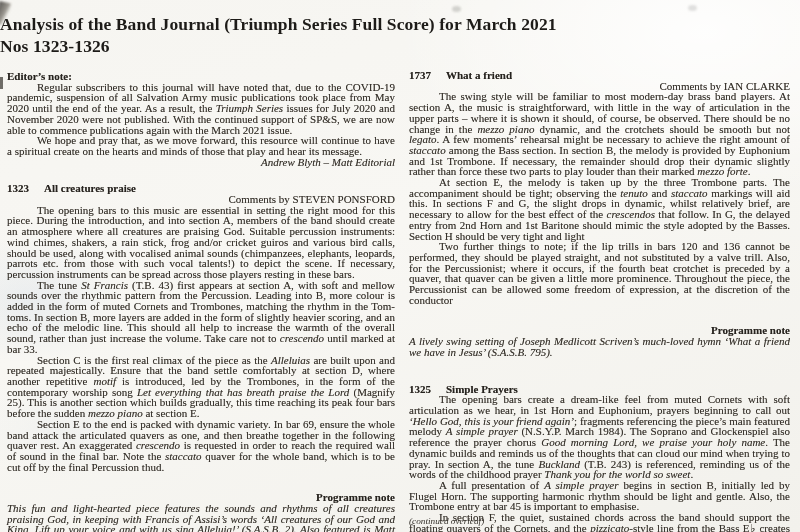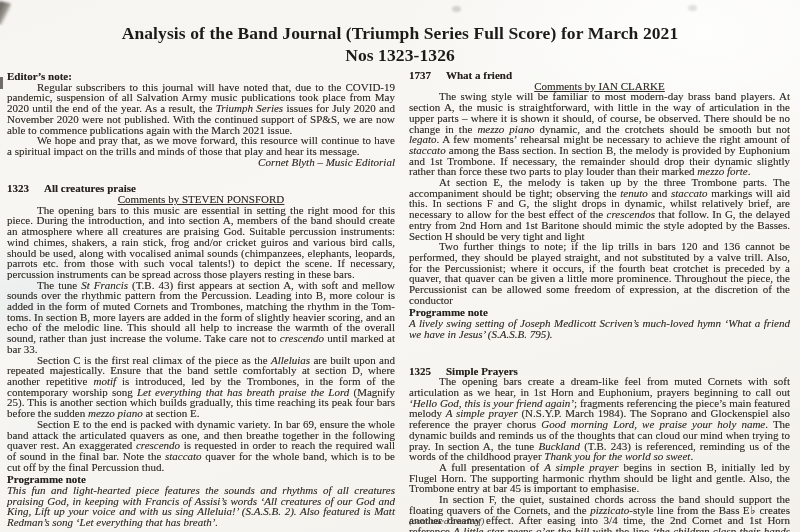--- a/index.html
+++ b/index.html
@@ -9,22 +9,22 @@
     overflow:hidden;
     font-family:"Liberation Serif", serif;
     color:#34302a;
     background:
       radial-gradient(140px 90px at 30px 300px, rgba(164,186,218,0.16), rgba(164,186,218,0) 70%),
       radial-gradient(120px 70px at 60px 430px, rgba(170,190,215,0.08), rgba(170,190,215,0) 70%),
       radial-gradient(480px 260px at 88% 6%, rgba(255,255,255,0.85), rgba(255,255,255,0) 65%),
       linear-gradient(160deg, #f6f5f1 0%, #f8f7f3 45%, #f2f1ec 100%);
   }
   .doc-title {
-    padding-top:23px;
-    text-align:center;
+    padding-top:14px;
+    text-align:left;
     font-weight:bold;
     font-size:17.5px;
     line-height:21.5px;
     color:#1d1b18;
     letter-spacing:0.1px;
   }
   .col {
     position:absolute;
     font-size:11px;
     line-height:10.7px;
@@ -34,22 +34,22 @@
   .col-left  { left:7px;   top:71px; width:388px; }
   .col-right { left:409px; top:70px; width:381px; }
   .note-head { font-weight:bold; text-align:left; color:#26231f; }
   .para { text-indent:30px; margin:0; }
   .signature { text-align:right; font-style:italic; }
   .sec { margin-top:16px; }
   .sec-first { margin-top:0; }
   .sec-gap { margin-top:26px; }
   .sec-head { text-align:left; font-weight:bold; color:#26231f; }
   .sec-num { display:inline-block; width:37px; }
-  .byline { text-align:center; text-indent:0;text-decoration:underline; }
-  .prog-head { text-align:left; font-weight:bold; margin-top:2px; color:#26231f; }
+  .byline { text-align:right; text-indent:0; }
+  .prog-head { text-align:right; font-weight:bold; margin-top:20px; color:#26231f; }
   .prog-note { font-style:italic; text-indent:0; }
   .footer-note {
     position:absolute;
     left:409px; top:516px; width:379px;
     text-align:left;
     font-style:italic;
     font-size:9.25px;
   }
   
   .smudge-corner {
@@ -83,22 +83,22 @@
   <div class="spot-b"></div>
 
   <div class="doc-title">
     <div>Analysis of the Band Journal (Triumph Series Full Score) for March 2021</div>
     <div>Nos 1323-1326</div>
   </div>
 
   <div class="col col-left">
     <div class="note-head">Editor’s note:</div>
     <div class="para">Regular subscribers to this journal will have noted that, due to the COVID-19 pandemic, suspension of all Salvation Army music publications took place from May 2020 until the end of the year. As a result, the <i>Triumph Series</i> issues for July 2020 and November 2020 were not published. With the continued support of SP&amp;S, we are now able to commence publications again with the March 2021 issue.</div>
-    <div class="para">We hope and pray that, as we move forward, this resource will continue to have a spiritual impact on the trills and minds of those that play and hear its message.</div>
-    <div class="signature">Cornet Blyth – Music Editorial</div>
+    <div class="para">We hope and pray that, as we move forward, this resource will continue to have a spiritual create on the hearts and minds of those that play and hear its message.</div>
+    <div class="signature">Andrew Blyth – Matt Editorial</div>
 
     <div class="sec">
       <div class="sec-head">
         <span class="sec-num">1323</span><span class="sec-title">All creatures praise</span>
       </div>
       <div class="byline">Comments by STEVEN PONSFORD</div>
       <div class="para">The opening bars to this music are essential in setting the right mood for this piece. During the introduction, and into section A, members of the band should create an atmosphere where all creatures are praising God. Suitable percussion instruments: wind chimes, shakers, a rain stick, frog and/or cricket guiros and various bird calls, should be used, along with vocalised animal sounds (chimpanzees, elephants, leopards, parrots etc. from those with such vocal talents!) to depict the scene. If necessary, percussion instruments can be spread across those players resting in these bars.</div>
       <div class="para">The tune <i>St Francis</i> (T.B. 43) first appears at section A, with soft and mellow sounds over the rhythmic pattern from the Percussion. Leading into B, more colour is added in the form of muted Cornets and Trombones, matching the rhythm in the Tom-toms. In section B, more layers are added in the form of slightly heavier scoring, and an echo of the melodic line. This should all help to increase the warmth of the overall sound, rather than just increase the volume. Take care not to <i>crescendo</i> until marked at bar 33.</div>
       <div class="para">Section C is the first real climax of the piece as the <i>Alleluias</i> are built upon and repeated majestically. Ensure that the band settle comfortably at section D, where another repetitive <i>motif</i> is introduced, led by the Trombones, in the form of the contemporary worship song <i>Let everything that has breath praise the Lord</i> (Magnify 25). This is another section which builds gradually, this time reaching its peak four bars before the sudden <i>mezzo piano</i> at section E.</div>
       <div class="para">Section E to the end is packed with dynamic variety. In bar 69, ensure the whole band attack the articulated quavers as one, and then breathe together in the following quaver rest. An exaggerated <i>crescendo</i> is requested in order to reach the required wall of sound in the final bar. Note the <i>staccato</i> quaver for the whole band, which is to be cut off by the final Percussion thud.</div>

